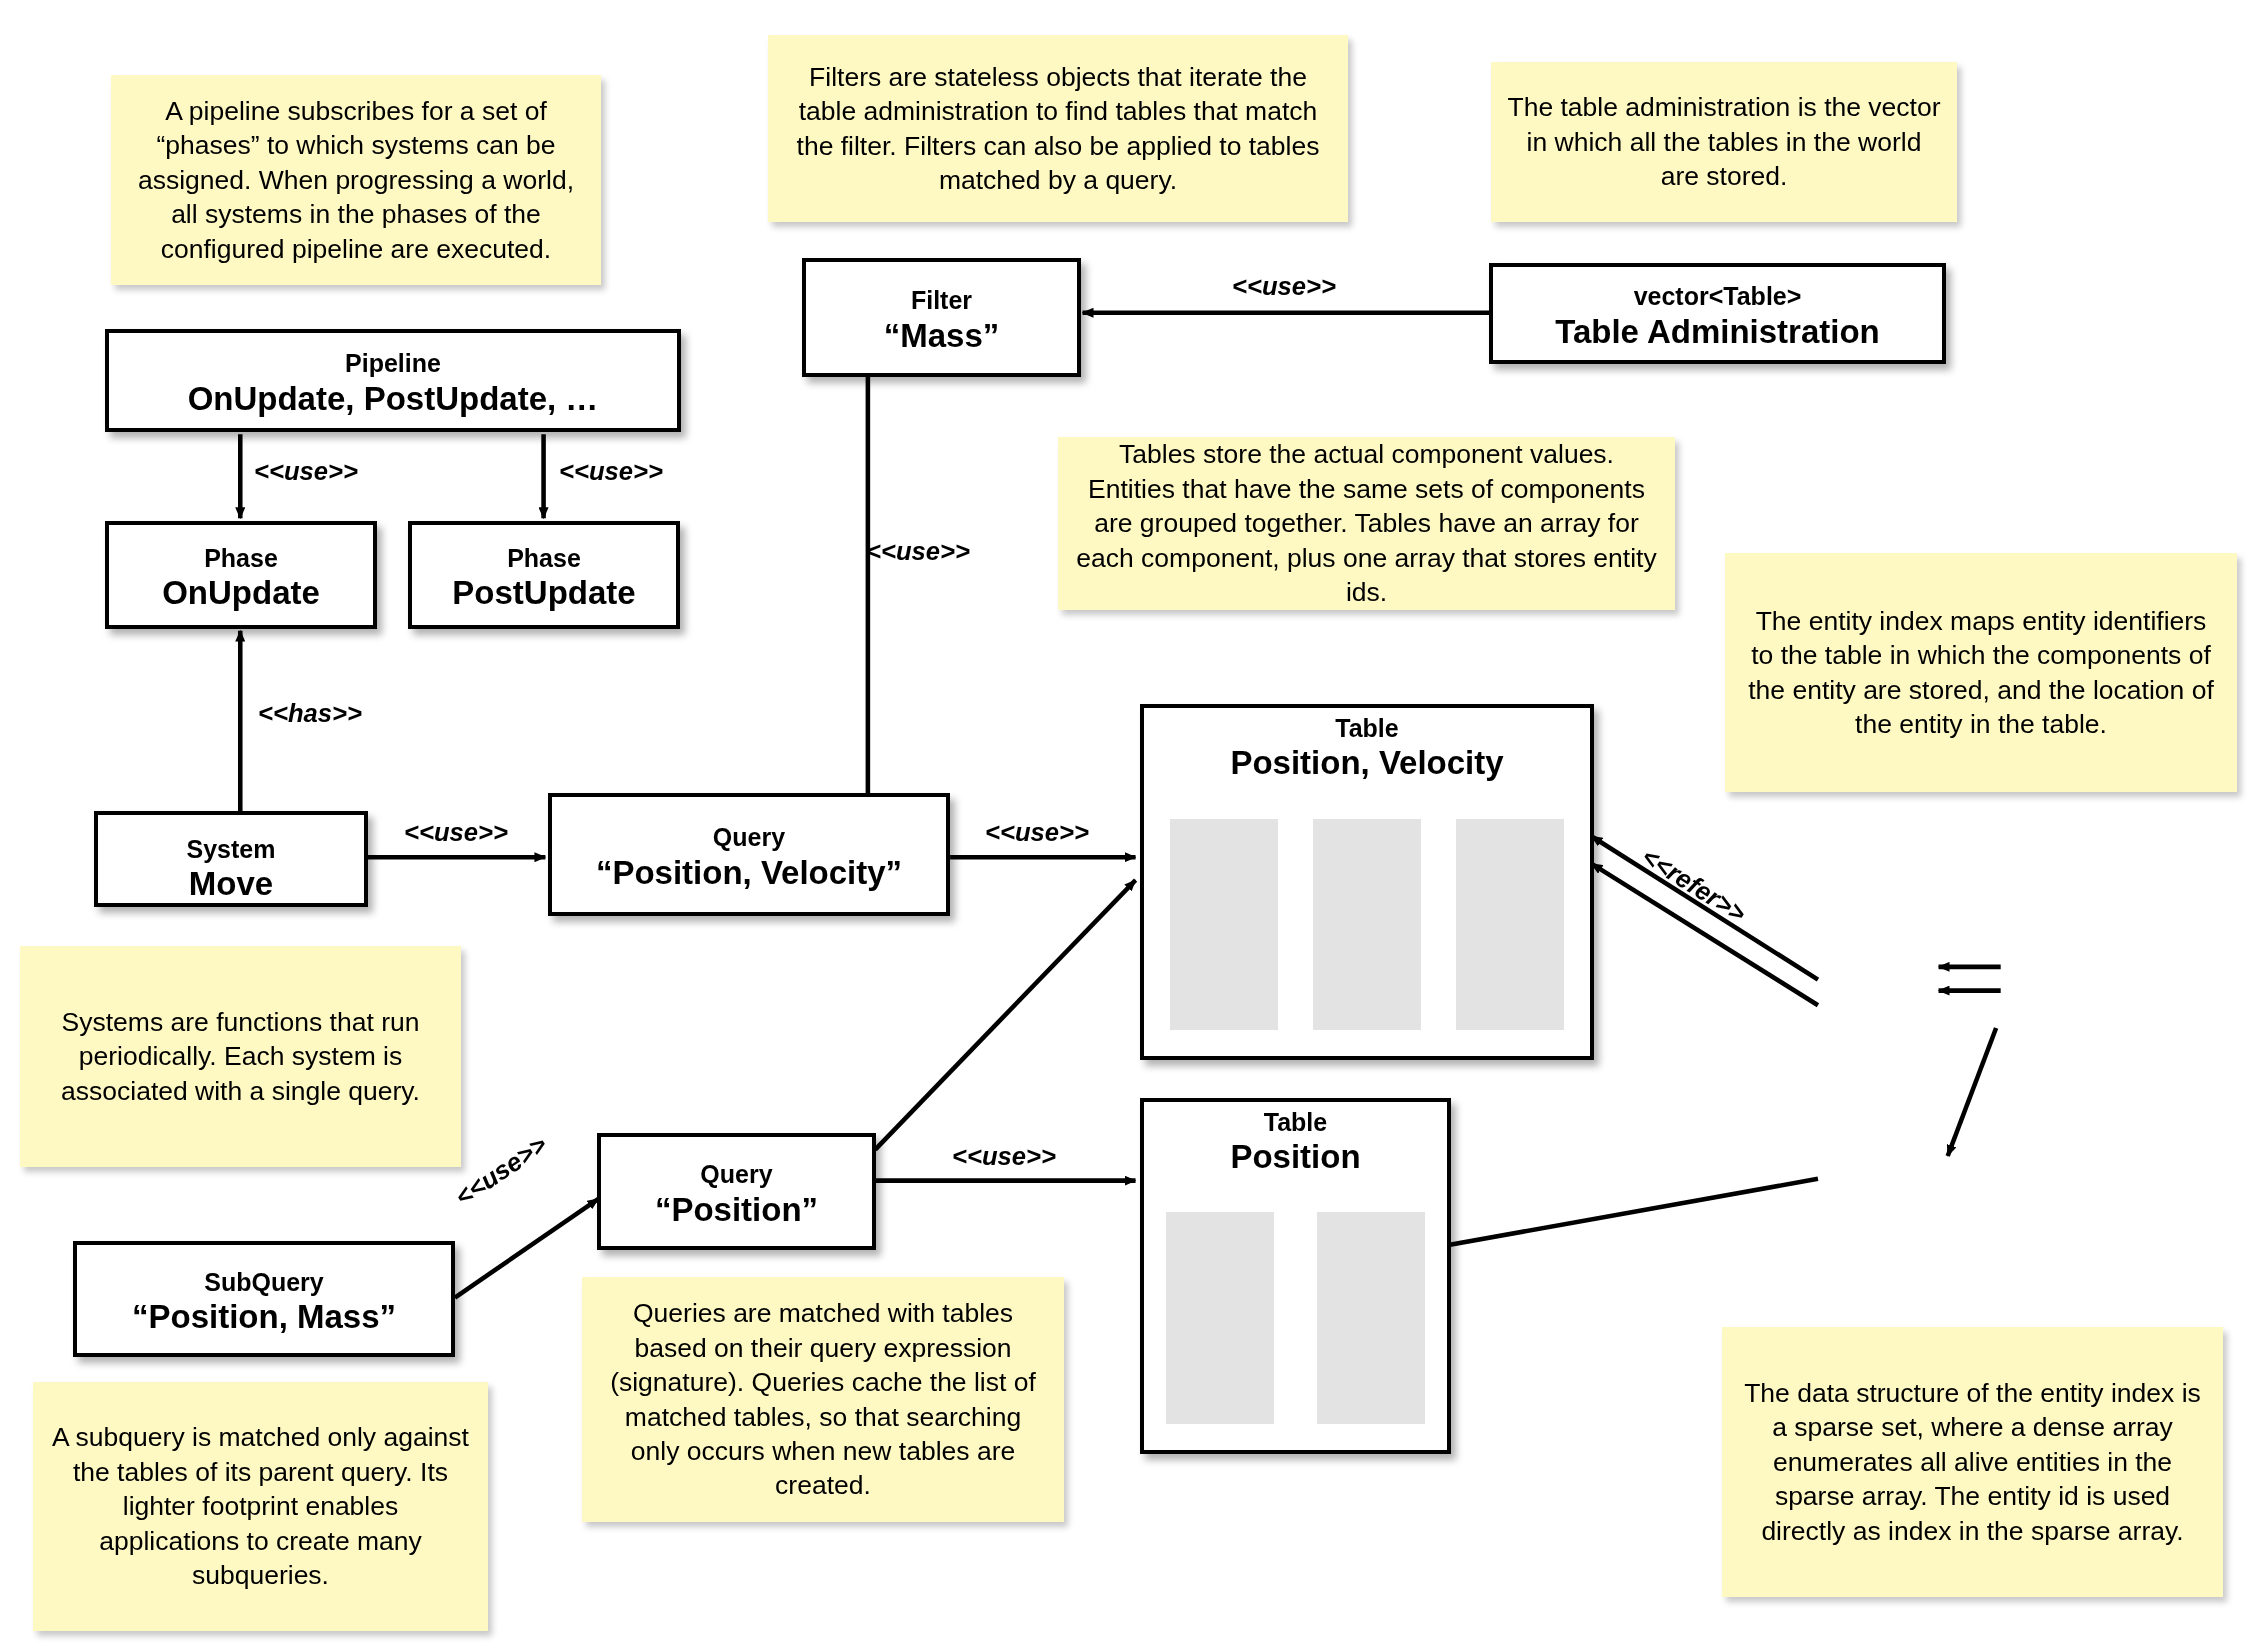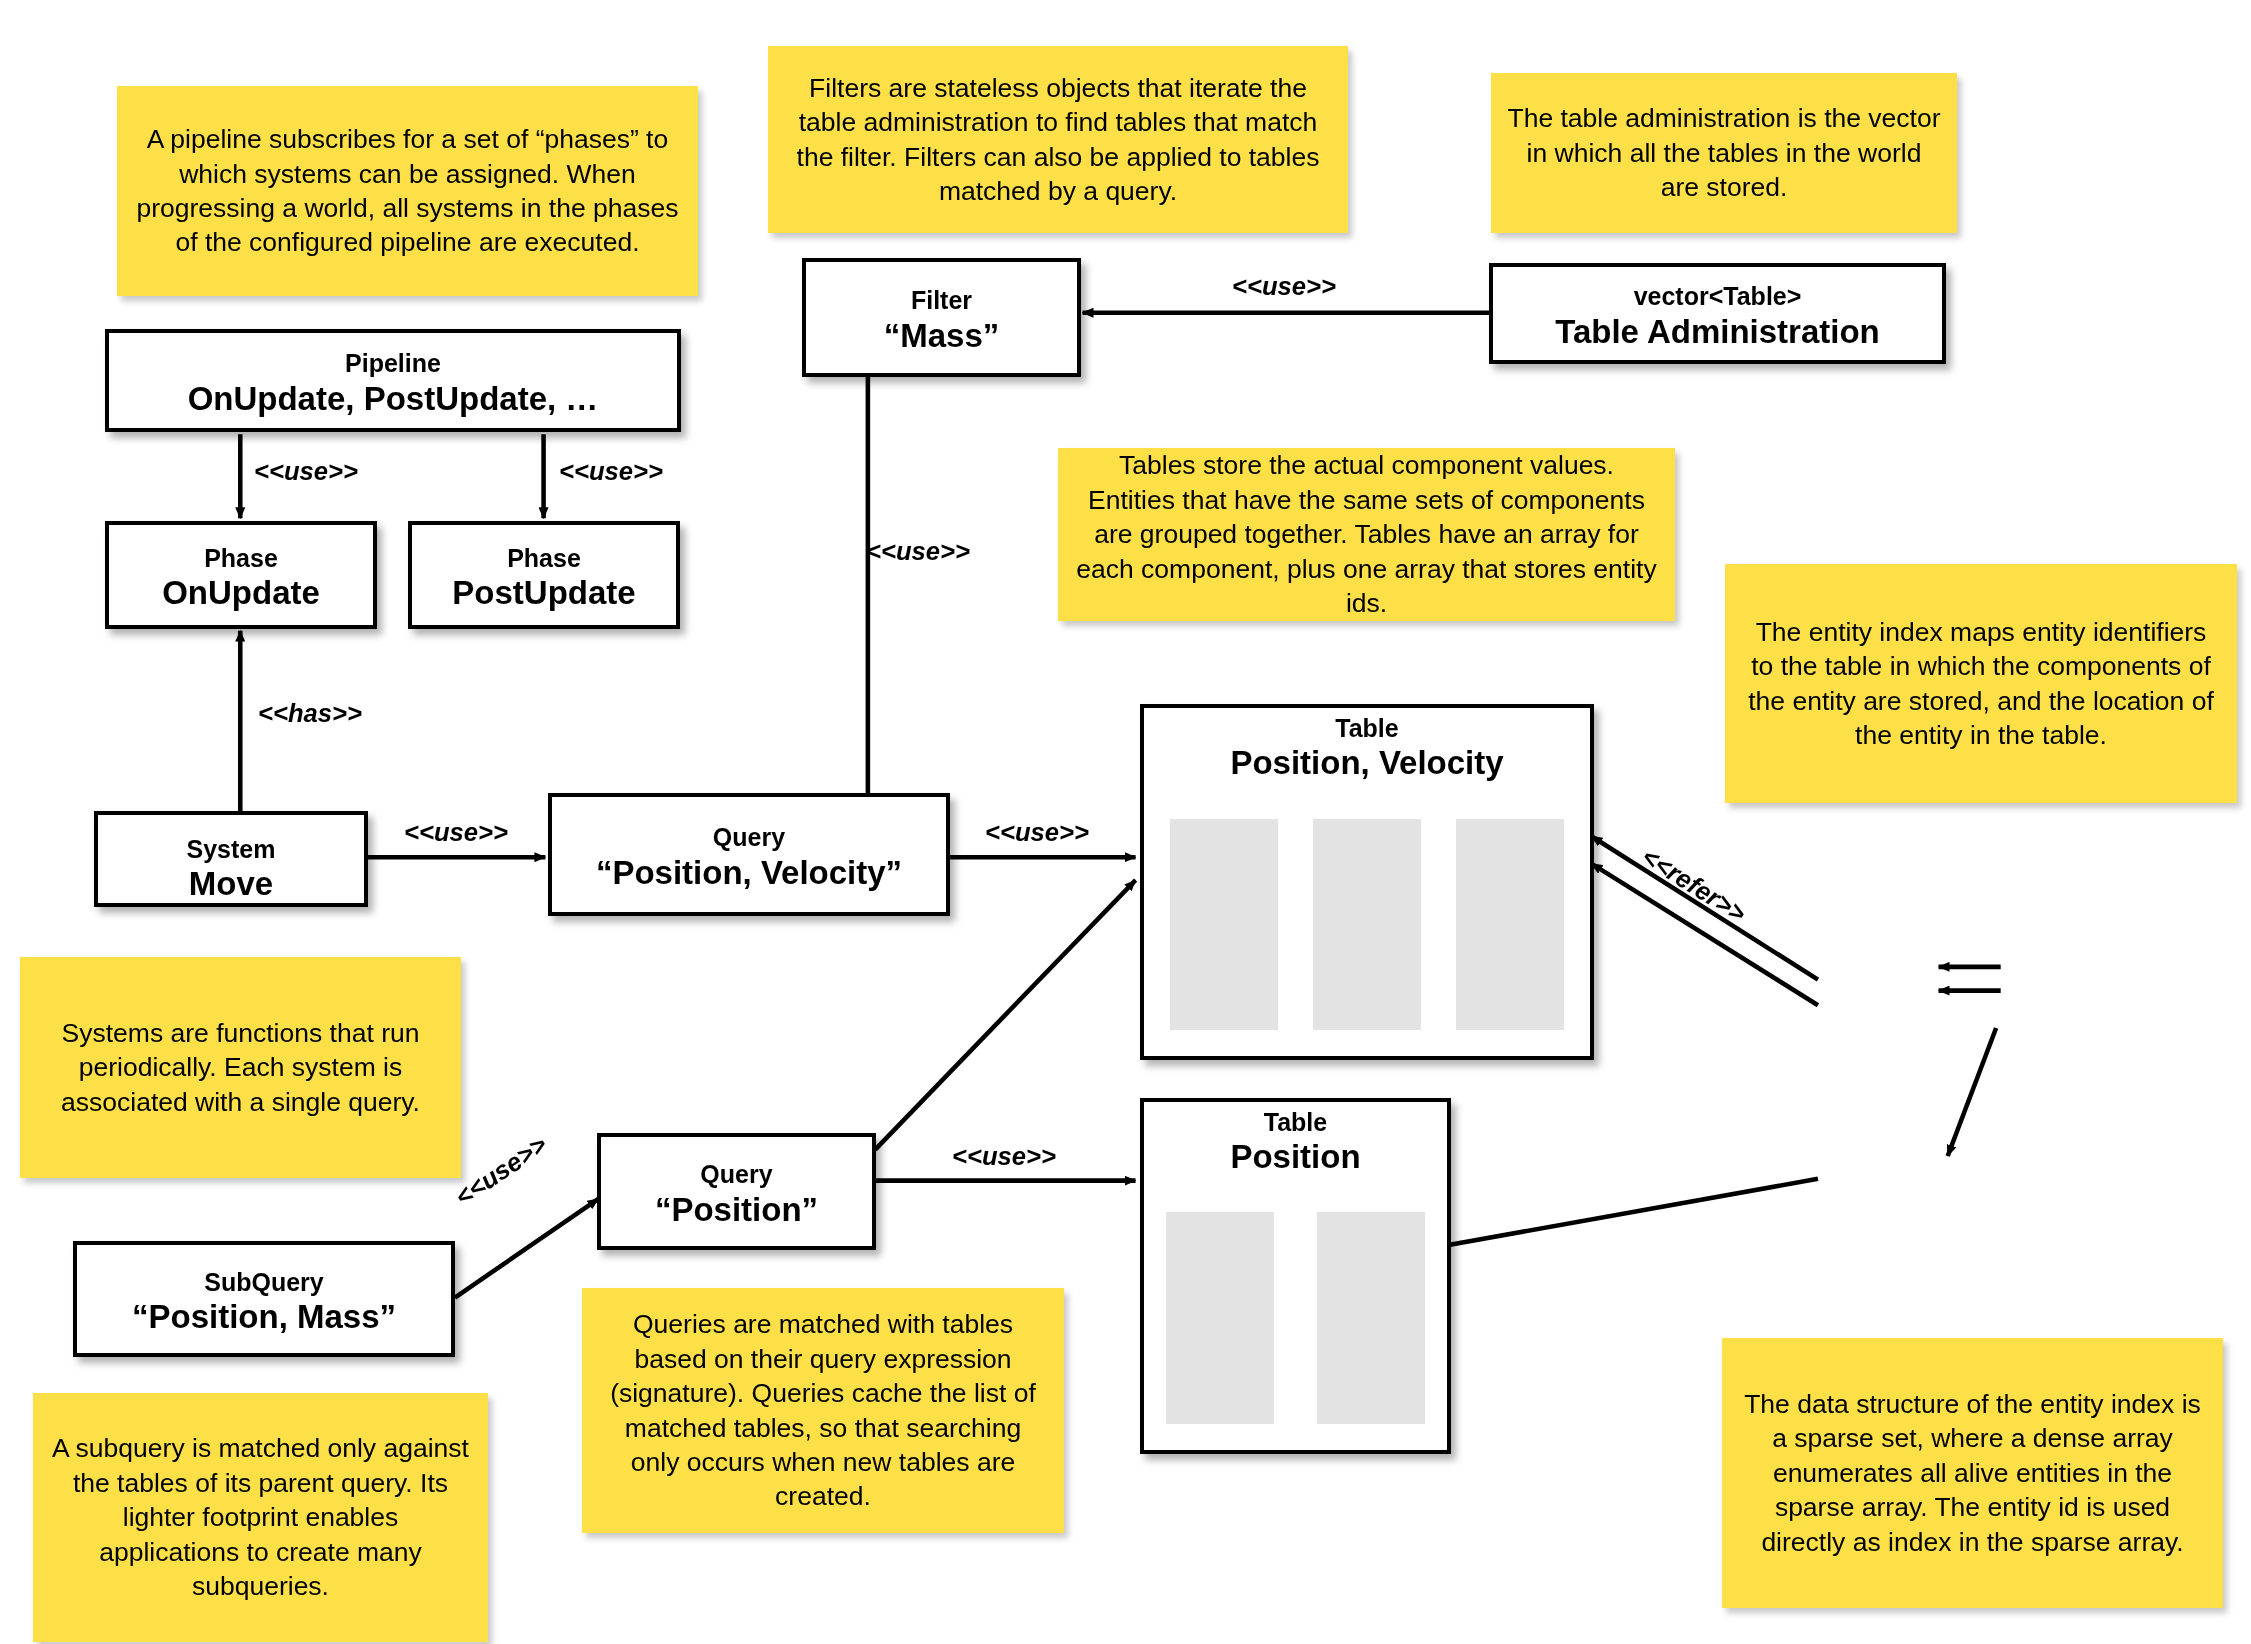--- a/index.html
+++ b/index.html
@@ -17,32 +17,31 @@
   }
   svg.edges {
     position: absolute;
     left: 0; top: 0;
     width: 2251px; height: 1645px;
     pointer-events: none;
   }
   
   .note {
     position: absolute;
-    background: #fde047;
+    background: #fef9c3;
     color: #000;
     text-align: center;
     font-size: 26.5px;
     line-height: 1.30;
     padding: 12.8px 16.4px;
     box-shadow: 3.7px 4.6px 6.4px rgba(0,0,0,0.22);
     white-space: pre-line;
     display: flex;
     align-items: center;
     justify-content: flex-start;
-    margin-top: 11px;
   }
   
   .uml {
     position: absolute;
     background: #ffffff;
     border: 4.6px solid #000000;
     box-shadow: 4.6px 5.5px 7.3px rgba(0,0,0,0.30);
     display: flex;
     flex-direction: column;
     align-items: center;
@@ -117,21 +116,21 @@
       <path d="M1990,1100 L1742,945"></path>
 
       <path d="M1990,1290 L1555,1368"></path>
 
       <path d="M2190,1058 L2122,1058"></path>
       <path d="M2190,1084 L2122,1084"></path>
       <path d="M2185,1125 L2132,1265"></path>
     </g>
   </svg>
 
-  <div class="note" style="left:117px; top:75px; width:581px; height:210px;">
+  <div class="note" style="left:111px; top:75px; width:490px; height:210px;">
     <span>A pipeline subscribes for a set of “phases” to which systems can be assigned. When progressing a world, all systems in the phases of the configured pipeline are executed.</span>
   </div>
 
   <div class="note" style="left:768px; top:35px; width:580px; height:187px;">
     <span>Filters are stateless objects that iterate the table administration to find tables that match the filter. Filters can also be applied to tables matched by a query.</span>
   </div>
 
   <div class="note" style="left:1491px; top:62px; width:466px; height:160px;">
     <span>The table administration is the vector in which all the tables in the world are stored.</span>
   </div>

